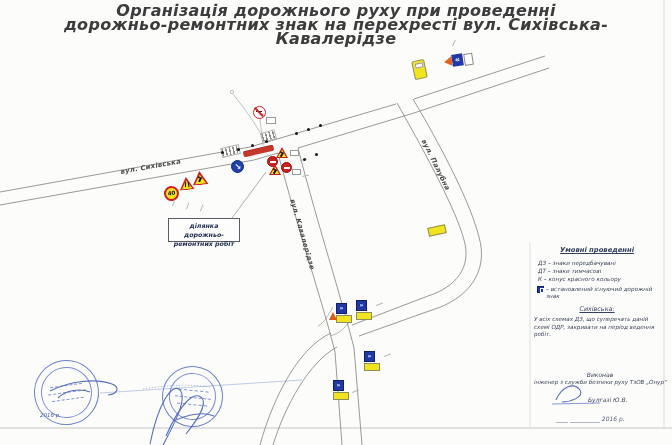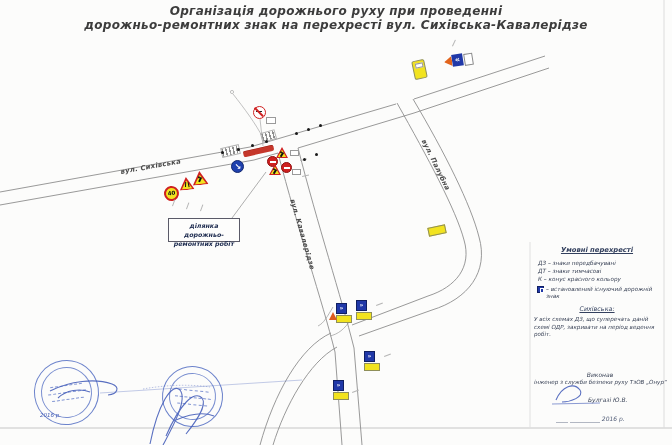--- a/index.html
+++ b/index.html
@@ -5,21 +5,21 @@
   html,body{margin:0;padding:0;background:#ffffff;}
   #sheet{
     position:relative;width:672px;height:445px;background:#fcfcfb;
     font-family:"DejaVu Sans",sans-serif;overflow:hidden;
   }
   .abs{position:absolute;}
   
   .title{
     left:56px;top:4px;width:560px;text-align:center;
     font-style:italic;font-weight:bold;color:#3c3c3c;
-    font-size:12px;line-height:14px;letter-spacing:.3px;
+    font-size:16px;line-height:14px;letter-spacing:.3px;
   }
   .street-label{
     font-style:italic;font-weight:bold;color:#4a4a4a;font-size:6.8px;
     white-space:nowrap;transform-origin:0 0;letter-spacing:.3px;
   }
   .wz-box{
     left:168px;top:218px;width:70px;height:20px;border:1px solid #5a5a68;
     background:#fdfdfc;text-align:center;font-size:6.3px;line-height:9px;
     font-style:italic;font-weight:bold;color:#1c2a4e;padding-top:2px;
   }
@@ -221,21 +221,21 @@
     <div class="yplate"></div>
   </div>
   <div class="abs asm" style="left:333px;top:380px">
     <div class="bluesq"></div>
     <div class="yplate"></div>
   </div>
   <div class="abs code-tick" style="left:376px;top:305px;transform:rotate(-20deg)"></div>
   <div class="abs code-tick" style="left:384px;top:356px;transform:rotate(-20deg)"></div>
   <div class="abs code-tick" style="left:352px;top:392px;transform:rotate(-20deg)"></div>
 
-  <div class="abs legend-head">Умовні перехресті</div>
+  <div class="abs legend-head">Умовні проведенні</div>
   <div class="abs legend-item" style="left:538px;top:260px">ДЗ – знаки передбачувані</div>
   <div class="abs legend-item" style="left:538px;top:268px">ДТ – знаки тимчасові</div>
   <div class="abs legend-item" style="left:538px;top:276px">К – конус красного кольору</div>
   <div class="abs legend-icon"></div>
   <div class="abs legend-item" style="left:546px;top:286px;width:116px;white-space:normal;line-height:7px">– встановлений існуючий дорожній знак</div>
 
   <div class="abs note-head">Сихівська:</div>
   <div class="abs note-text">У всіх схемах ДЗ, що суперечать даній схемі ОДР, закривати на період ведення робіт.</div>
 
   <div class="abs signoff" style="left:540px;top:371px;width:120px;text-align:center">Виконав</div>

